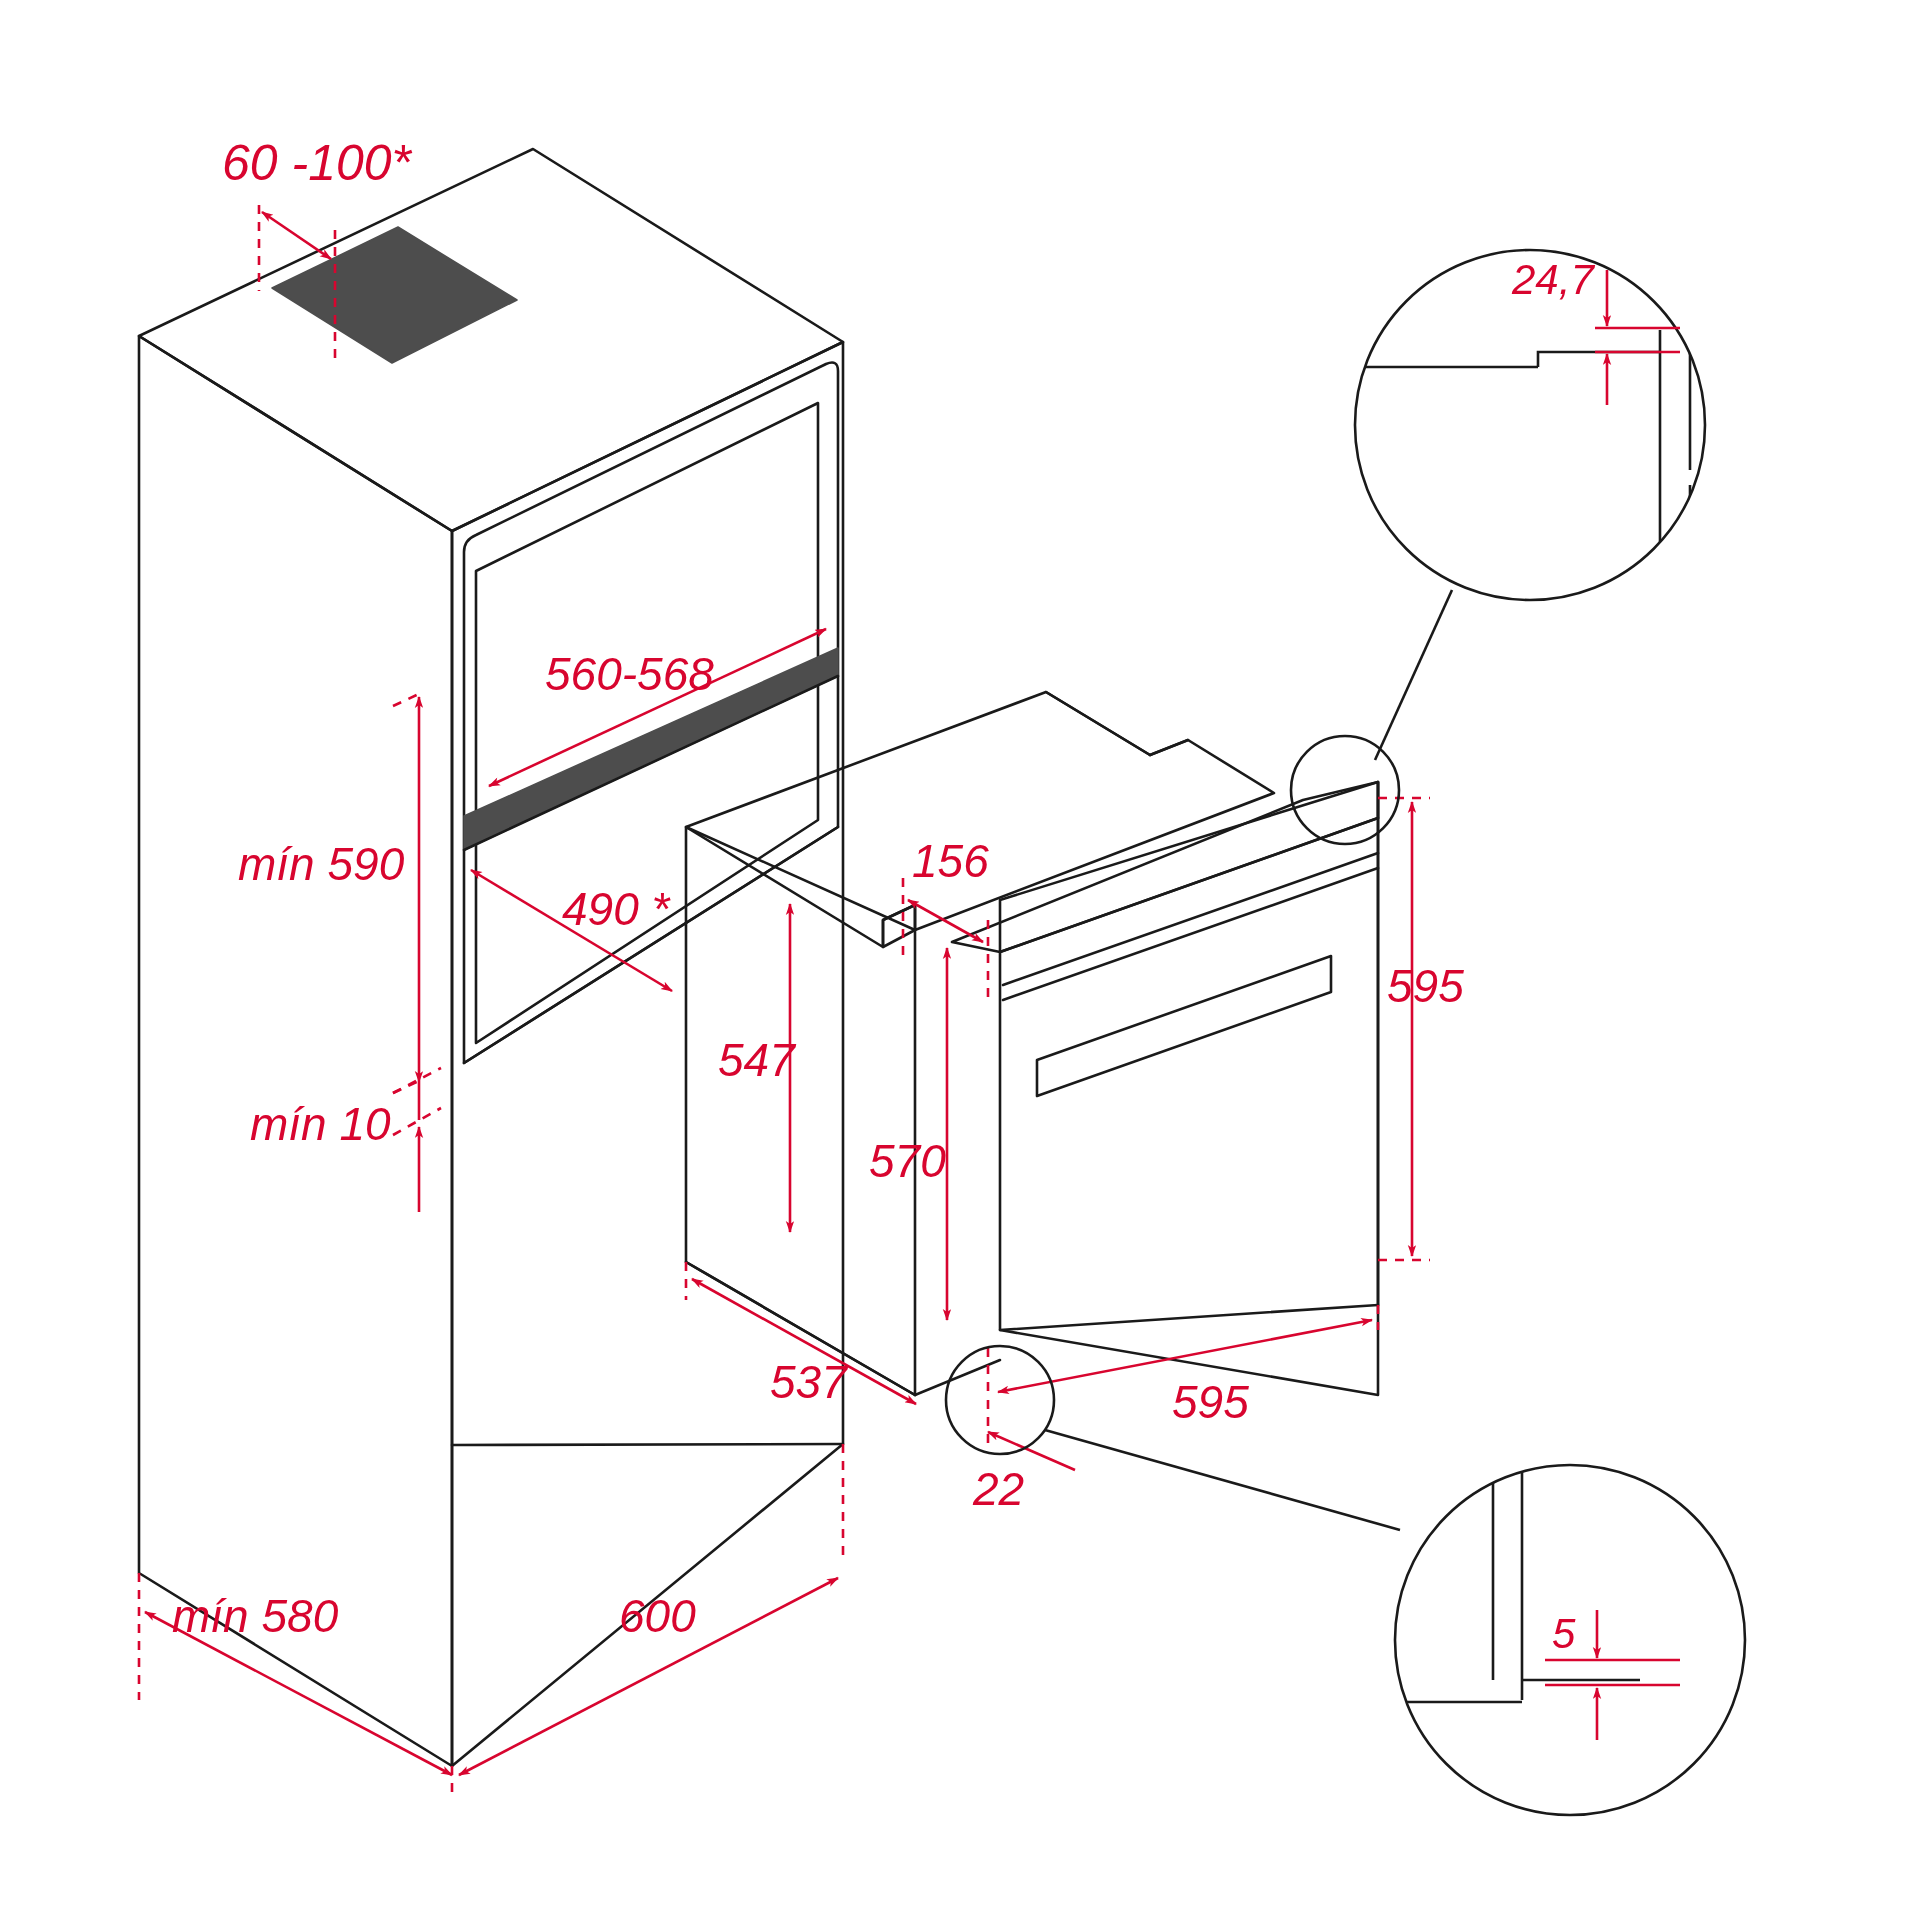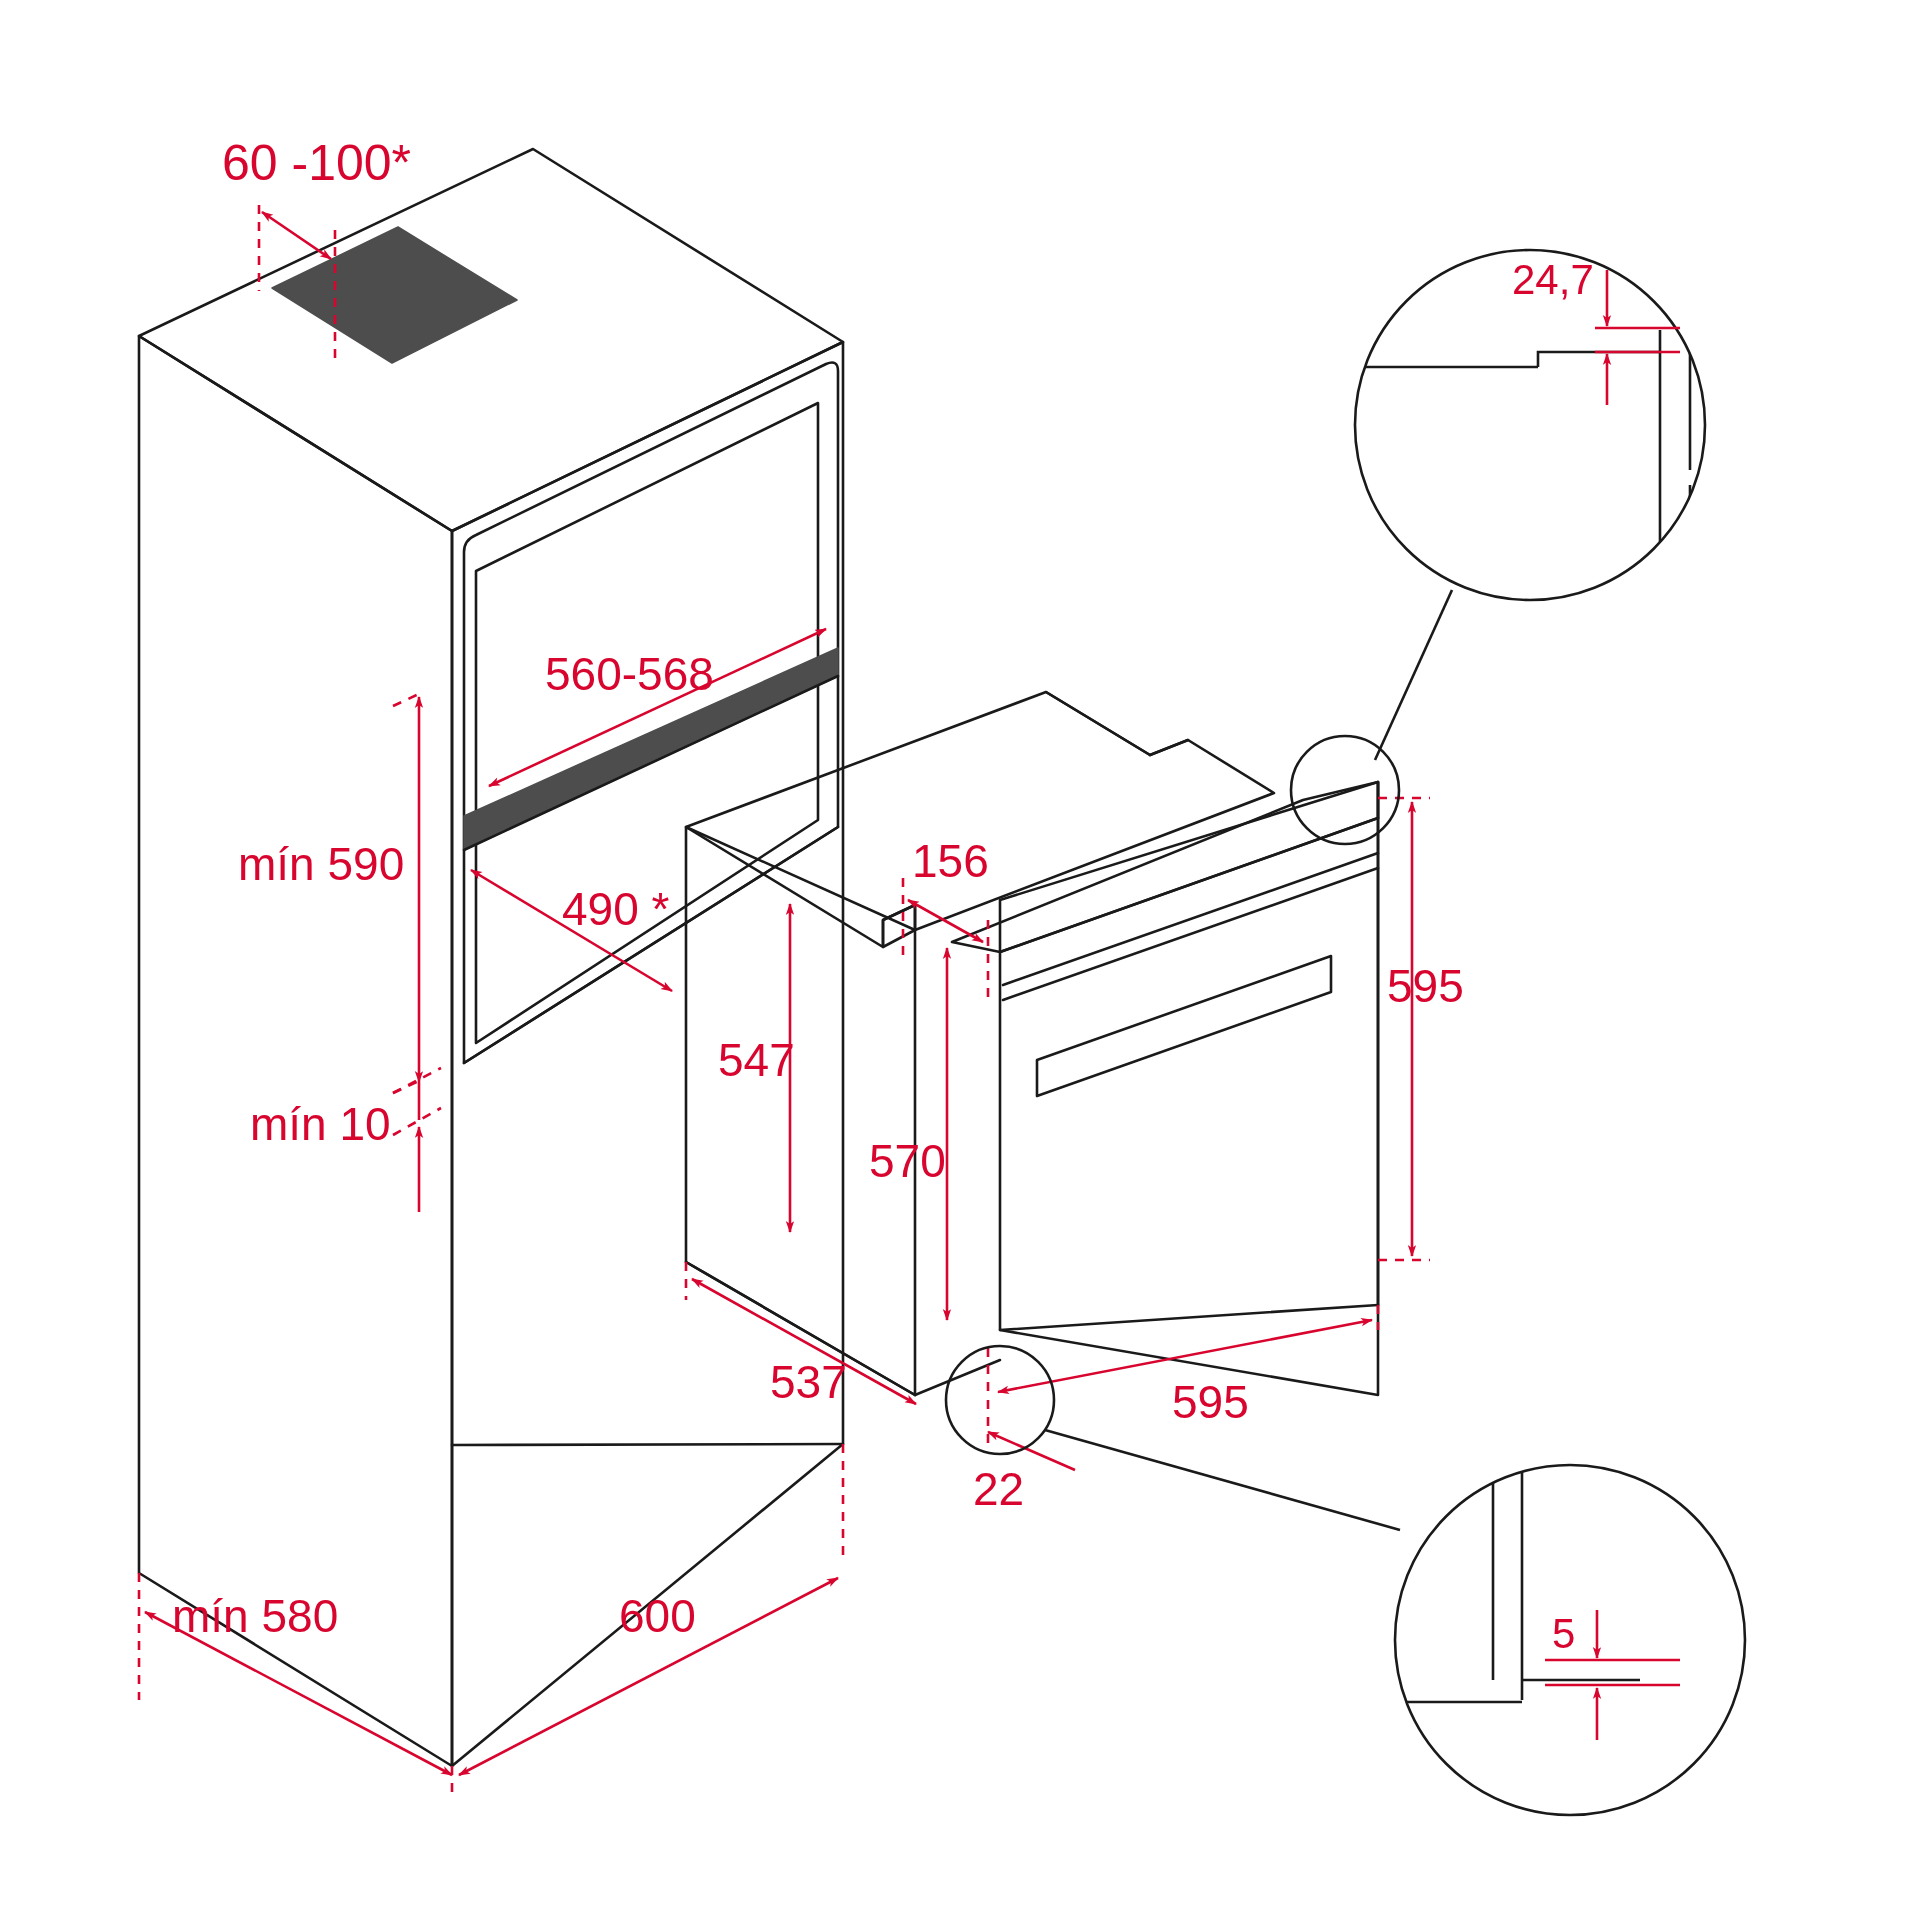--- a/index.html
+++ b/index.html
@@ -10,20 +10,21 @@
   body {
     width: 1920px;
     height: 1920px;
     font-family: "Liberation Sans", sans-serif;
     overflow: hidden;
   }
   #drawing-root {
     position: relative;
     width: 1920px;
     height: 1920px;
+    font-style: italic;
   }
   svg.drawing {
     position: absolute;
     top: 0;
     left: 0;
     width: 1920px;
     height: 1920px;
     display: block;
   }
   .dim-text {

